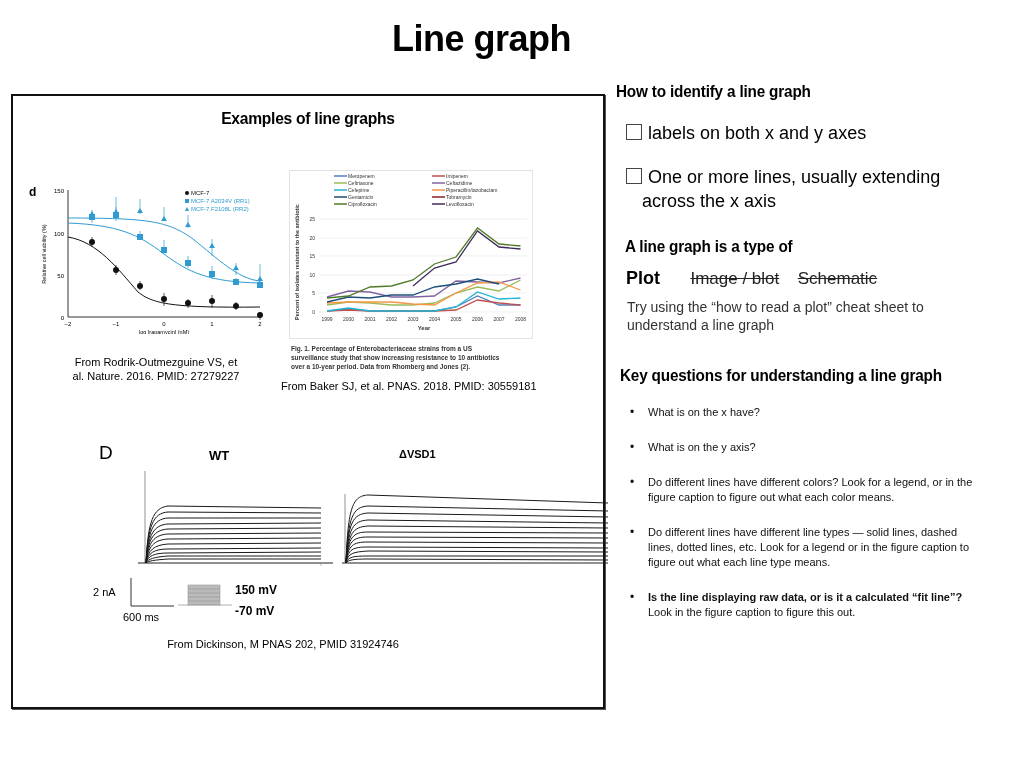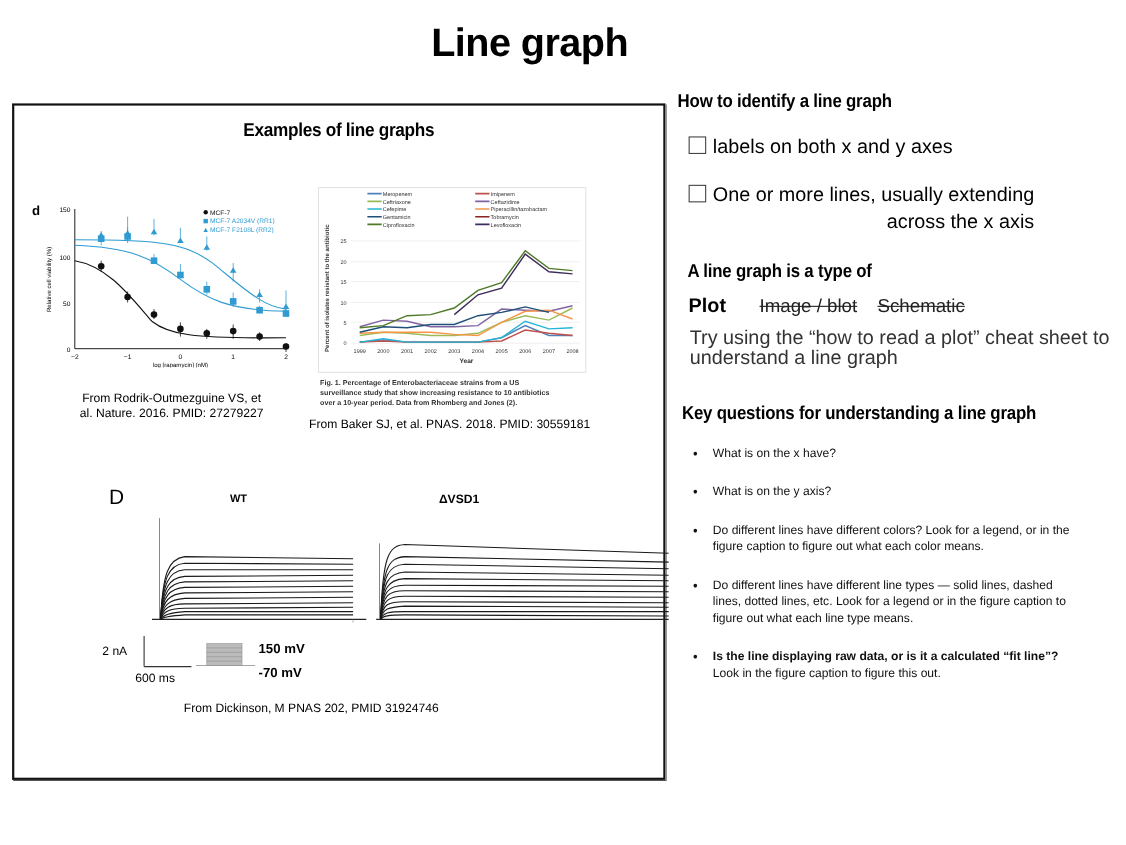--- a/index.html
+++ b/index.html
@@ -8,21 +8,21 @@
   .title { left:0; width:963px; top:18px; text-align:center; font-size:36px; font-weight:bold; letter-spacing:-0.5px; }
   .examples-box { left:11px; top:94px; width:590px; height:611px; border:2px solid #111; box-shadow:1px 1px 0 #555; }
   .ex-title { left:0; width:590px; top:13px; text-align:center; font-size:17px; font-weight:bold; letter-spacing:-0.3px; transform:scaleX(0.92); }
   .caption { font-size:11px; text-align:center; line-height:14px; }
   .h-right { font-size:17px; font-weight:bold; transform-origin:left; transform:scaleX(0.9); white-space:nowrap; letter-spacing:-0.2px; }
   .check-row { font-size:18px; line-height:24px; }
   .checkbox { display:inline-block; width:14px; height:14px; border:1px solid #444; margin-right:6px; vertical-align:-1px; }
   .type-row span { margin-right:14px; }
   .strike { text-decoration:line-through; color:#222; font-size:17px; }
   .plot-word { font-weight:bold; font-size:18px; }
-  .hint { font-size:18px; color:#333; line-height:18px; }
+  .hint { font-size:14px; color:#333; line-height:18px; }
   ul.qs { margin:0; padding:0; list-style:none; }
   ul.qs li { position:relative; padding-left:24px; font-size:11px; line-height:15px; color:#111; margin-bottom:20px; }
   ul.qs li::before { content:"•"; position:absolute; left:6px; top:0; font-size:12px; }
   svg text { font-family:"Liberation Sans", sans-serif; }
 </style>
 </head>
 <body>
 
 <div class="abs title">Line graph</div>
 
@@ -193,21 +193,21 @@
     </g>
   </svg>
   <div class="abs" style="left:278px; top:248px; font-size:6.5px; font-weight:bold; line-height:9px; color:#333;">
     <div>Fig. 1.  Percentage of Enterobacteriaceae strains from a US</div>
     <div>surveillance study that show increasing resistance to 10 antibiotics</div>
     <div>over a 10-year period. Data from Rhomberg and Jones (2).</div>
   </div>
   <div class="abs caption" style="left:268px; top:283px; width:290px; text-align:left;">From Baker SJ, et al. PNAS. 2018. PMID: 30559181</div>
 
   <div class="abs" style="left:86px; top:346px; font-size:19px;">D</div>
-  <div class="abs" style="left:196px; top:352px; font-size:10px; font-weight:bold;">WT</div>
+  <div class="abs" style="left:196px; top:352px; font-size:13px; font-weight:bold;">WT</div>
   <div class="abs" style="left:386px; top:352px; font-size:11px; font-weight:bold;">ΔVSD1</div>
   <svg class="abs" style="left:125px; top:370px;" width="470" height="100" viewBox="0 0 470 100">
     <line x1="7" y1="5" x2="7" y2="97" stroke="#777" stroke-width="0.8"></line>
     <line x1="0" y1="97" x2="195" y2="97" stroke="#222" stroke-width="1.2"></line>
     <line x1="204" y1="97" x2="470" y2="97" stroke="#222" stroke-width="1.2"></line>
     <line x1="183" y1="97" x2="183" y2="105" stroke="#888" stroke-width="0.6"></line>
     <g fill="none" stroke="#1a1a1a" stroke-width="1">
       <path d="M8,97 C10,55 15,42 30,40 L183,42"></path>
       <path d="M8,97 C10,60 15,47 30,46 L183,47"></path>
       <path d="M8,97 C10,65 15,53 30,52 L183,52"></path>
@@ -256,21 +256,21 @@
   </svg>
   <div class="abs" style="left:222px; top:487px; font-size:12px; font-weight:bold;">150 mV</div>
   <div class="abs" style="left:222px; top:508px; font-size:12px; font-weight:bold;">-70 mV</div>
   <div class="abs caption" style="left:120px; top:541px; width:300px;">From Dickinson, M PNAS 202, PMID 31924746</div>
 </div>
 
 <div class="abs h-right" style="left:616px; top:82px;">How to identify a line graph</div>
 <div class="abs check-row" style="left:626px; top:121px;">
   <span class="checkbox"></span><span>labels on both x and y axes</span>
 </div>
-<div class="abs check-row" style="left:626px; top:165px;text-align:right;">
+<div class="abs check-row" style="left:626px; top:165px;">
   <span class="checkbox"></span><span>One or more lines, usually extending</span><br>
   <span style="margin-left:16px;">across the x axis</span>
 </div>
 
 <div class="abs h-right" style="left:625px; top:237px;">A line graph is a type of</div>
 <div class="abs type-row" style="left:626px; top:268px;">
   <span class="plot-word">Plot</span>
   <span class="strike" style="margin-left:12px;">Image / blot</span>
   <span class="strike">Schematic</span>
 </div>

